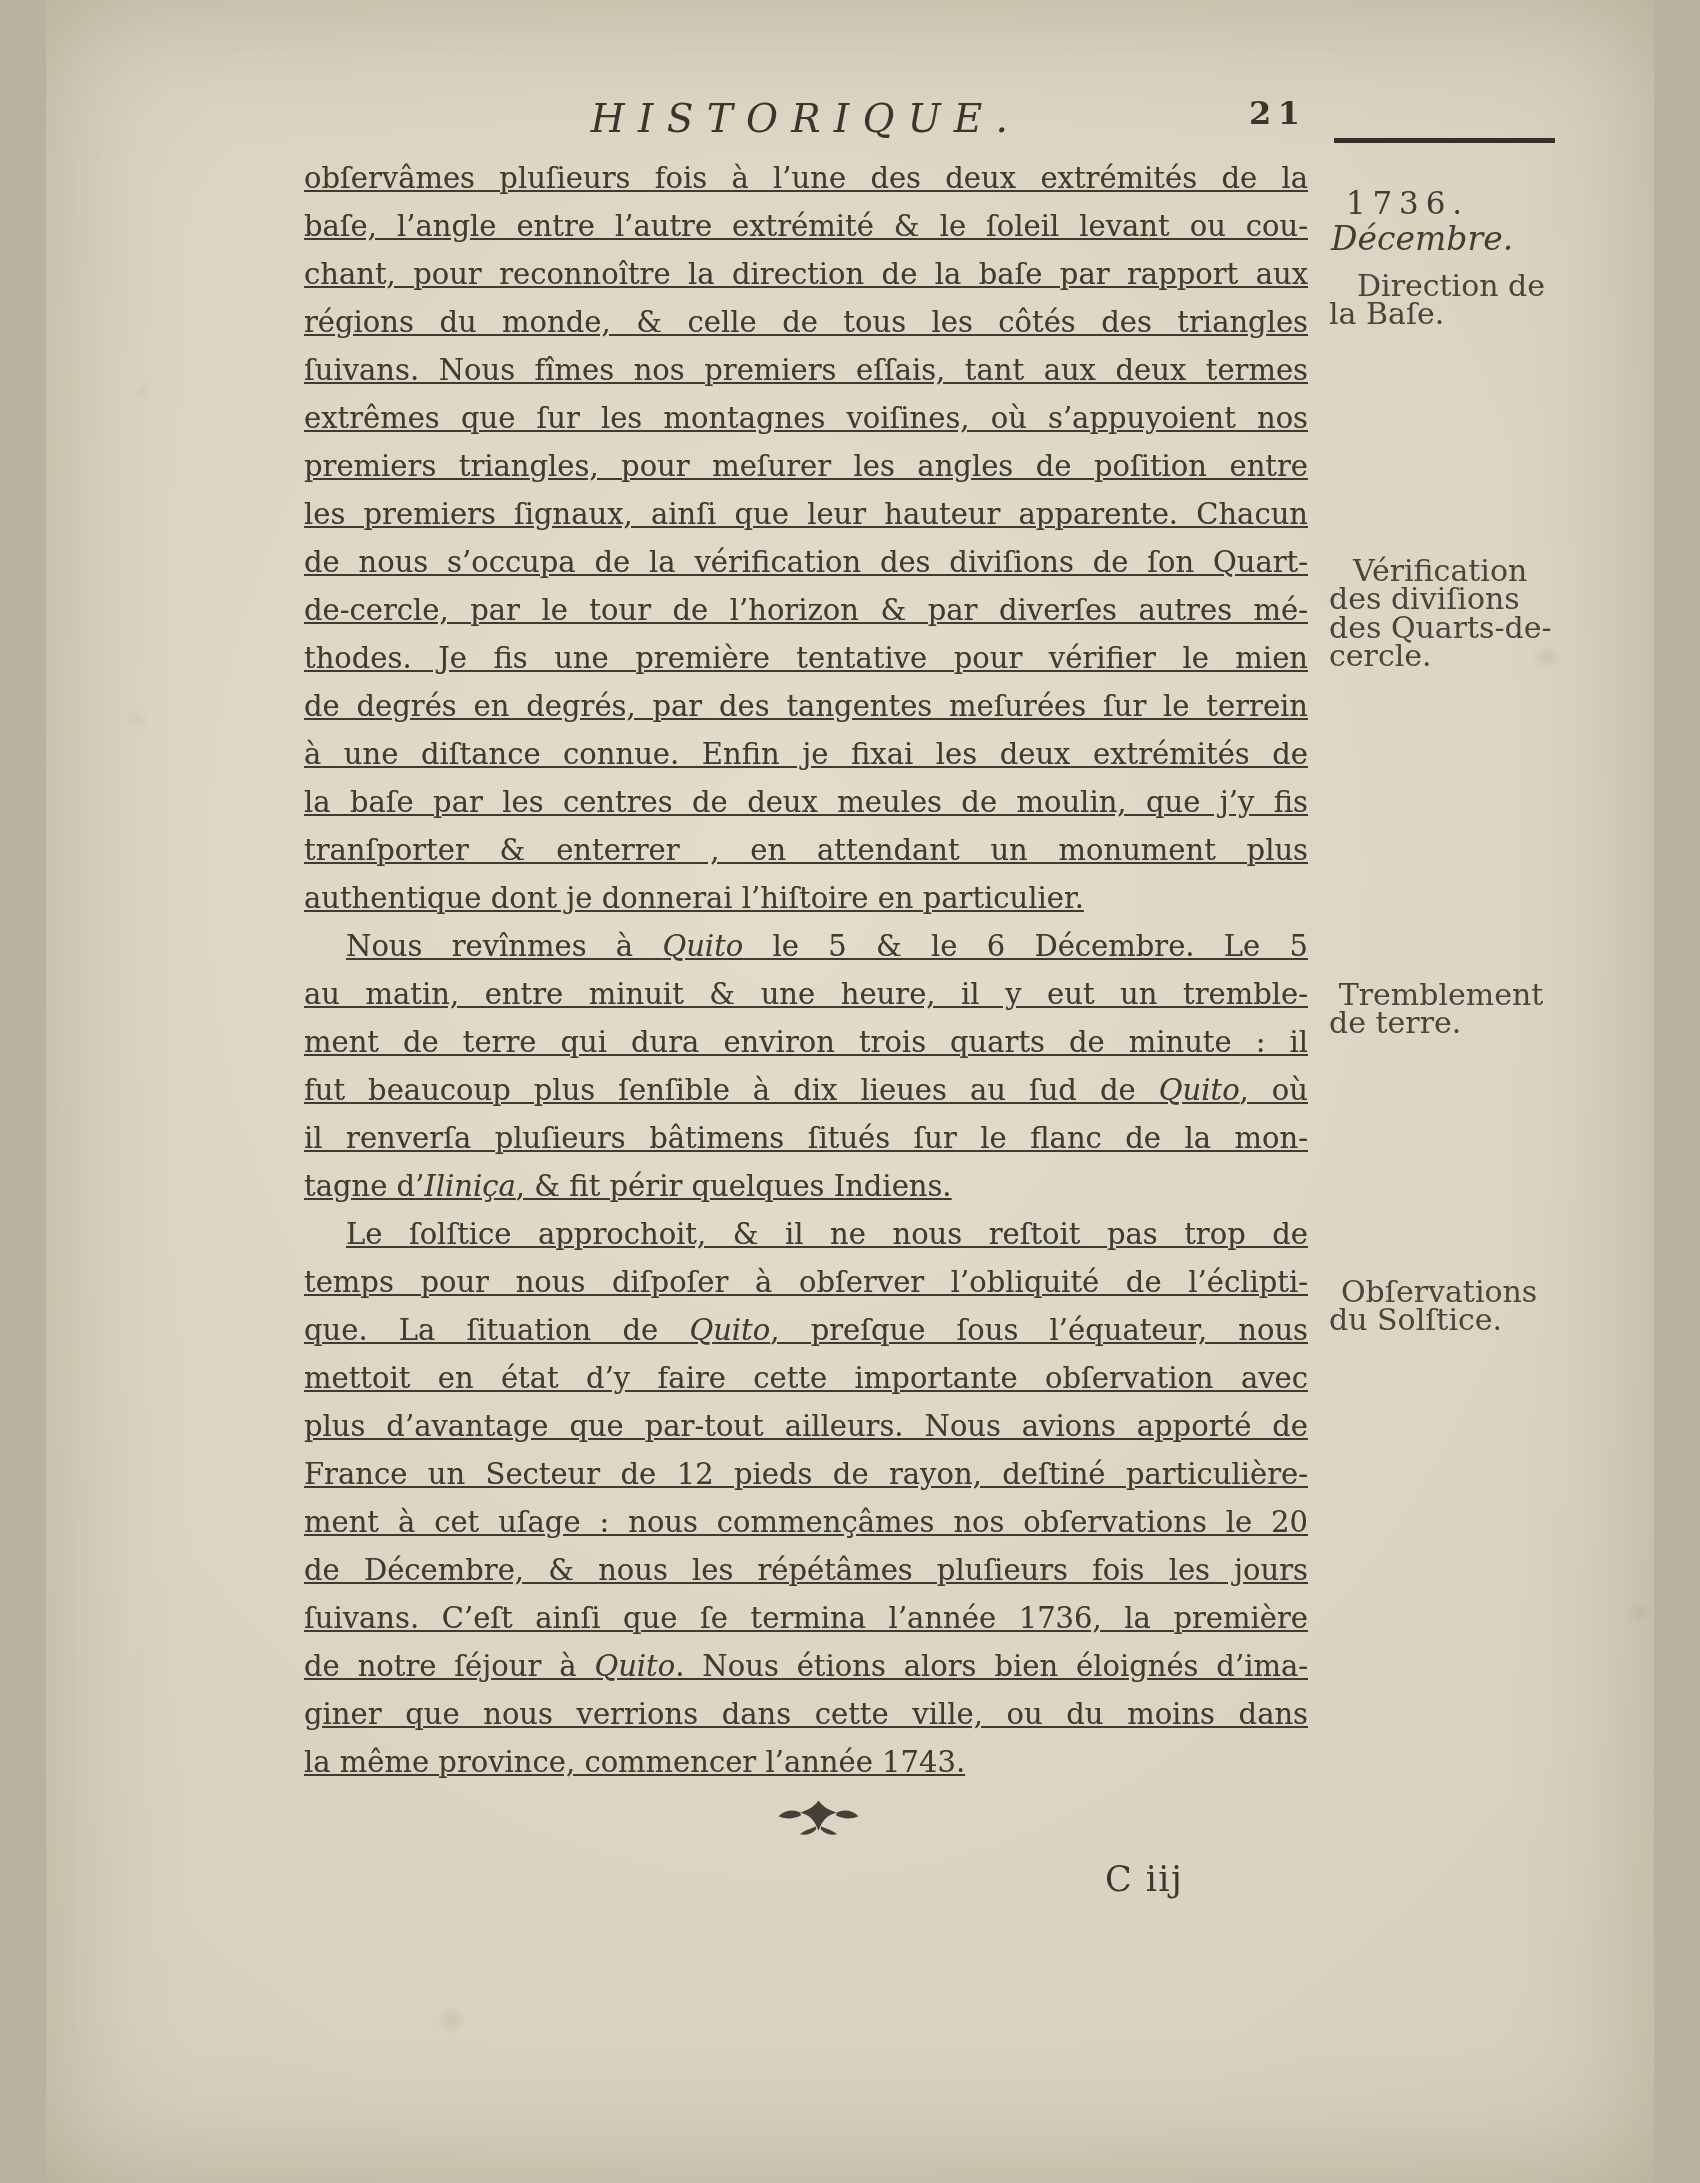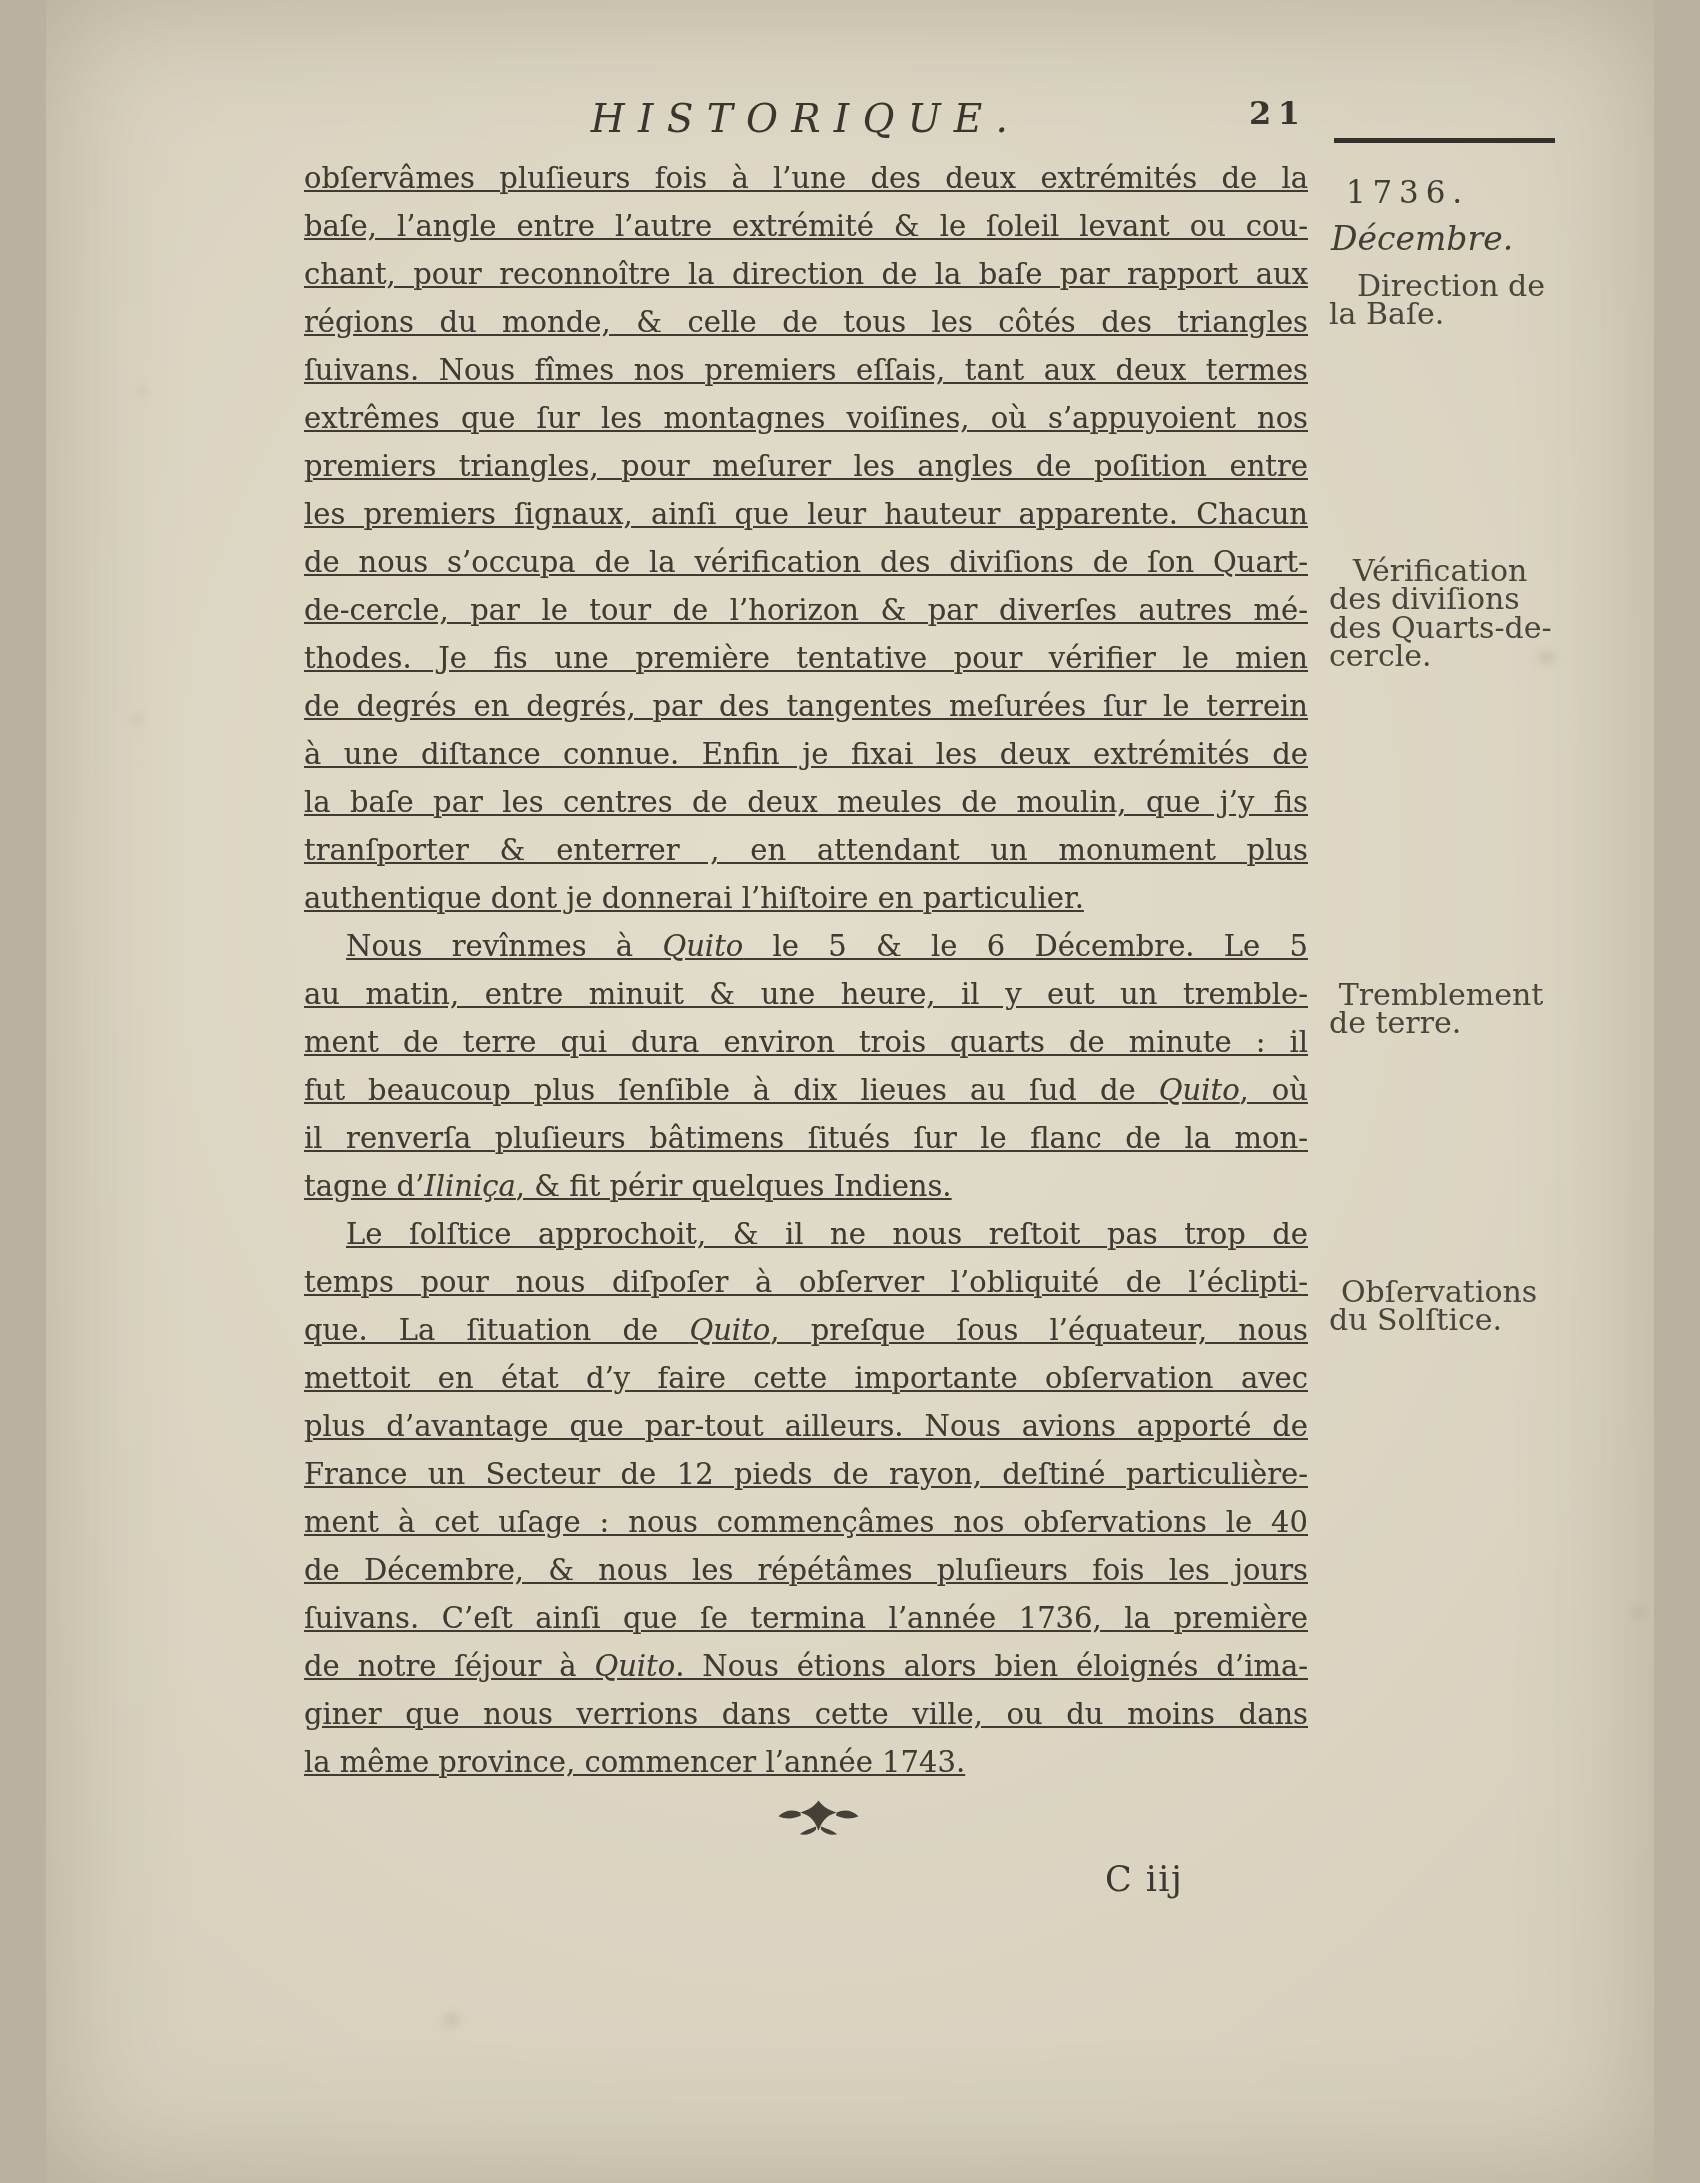--- a/index.html
+++ b/index.html
@@ -40,21 +40,21 @@
   }
   .text-line.endpara{text-align:left;text-align-last:left;}
   .text-line.indent{text-indent:42px;}
   .text-line i{font-style:italic;}
   
   .margin-rule{
     position:absolute;top:138px;left:1288px;width:221px;height:4.8px;
     background:#34312b;
   }
   .margin-year{
-    position:absolute;top:174px;left:1300px;
+    position:absolute;top:185px;left:1300px;
     font-size:31px;letter-spacing:0.22em;color:#423e36;
   }
   .margin-month{
     position:absolute;top:219px;left:1285px;
     font-size:33px;font-style:italic;color:#423e36;
   }
   .mnote{
     position:absolute;left:1283px;width:351px;
     font-size:30px;line-height:28.4px;color:#49453c;
   }
@@ -132,21 +132,21 @@
     <div class="text-line">ment de terre qui dura environ trois quarts de minute : il</div>
     <div class="text-line">fut beaucoup plus ſenſible à dix lieues au ſud de <i>Quito</i>, où</div>
     <div class="text-line">il renverſa pluſieurs bâtimens ſitués ſur le flanc de la mon-</div>
     <div class="text-line endpara">tagne d’<i>Iliniça</i>, &amp; fit périr quelques Indiens.</div>
     <div class="text-line indent">Le ſolſtice approchoit, &amp; il ne nous reſtoit pas trop de</div>
     <div class="text-line">temps pour nous diſpoſer à obſerver l’obliquité de l’éclipti-</div>
     <div class="text-line">que. La ſituation de <i>Quito</i>, preſque ſous l’équateur, nous</div>
     <div class="text-line">mettoit en état d’y faire cette importante obſervation avec</div>
     <div class="text-line">plus d’avantage que par-tout ailleurs. Nous avions apporté de</div>
     <div class="text-line">France un Secteur de 12 pieds de rayon, deſtiné particulière-</div>
-    <div class="text-line">ment à cet uſage : nous commençâmes nos obſervations le 40</div>
+    <div class="text-line">ment à cet uſage : nous commençâmes nos obſervations le 20</div>
     <div class="text-line">de Décembre, &amp; nous les répétâmes pluſieurs fois les jours</div>
     <div class="text-line">ſuivans. C’eſt ainſi que ſe termina l’année 1736, la première</div>
     <div class="text-line">de notre ſéjour à <i>Quito</i>. Nous étions alors bien éloignés d’ima-</div>
     <div class="text-line">giner que nous verrions dans cette ville, ou du moins dans</div>
     <div class="text-line endpara">la même province, commencer l’année 1743.</div>
   </div>
 
   <div class="ornament">
     <svg width="85" height="40" viewBox="0 0 140 66" xmlns="http://www.w3.org/2000/svg">
       <g fill="#454038">

